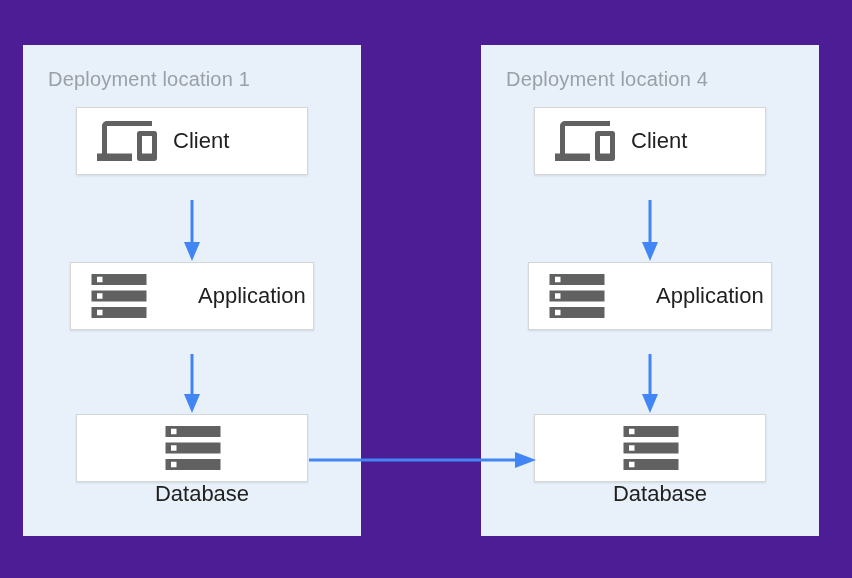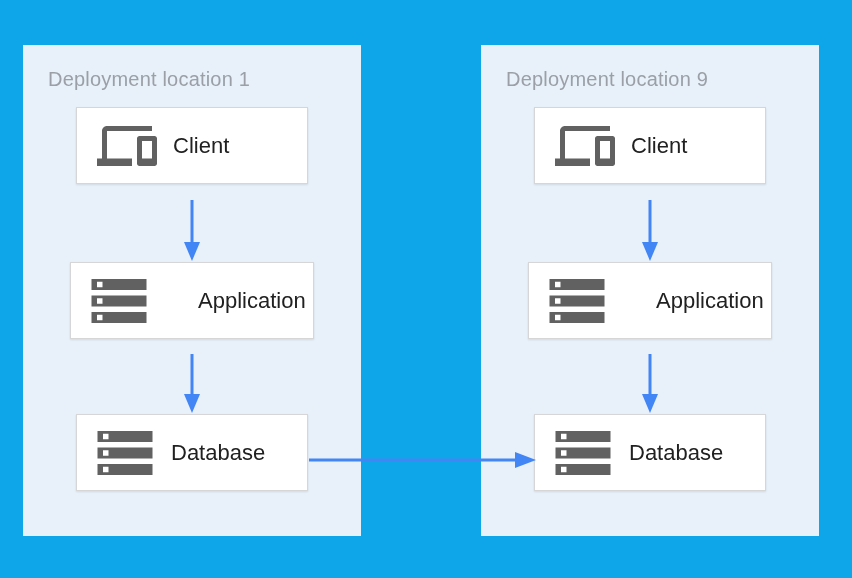--- a/index.html
+++ b/index.html
@@ -5,21 +5,21 @@
   html, body {
     margin: 0;
     padding: 0;
     background: #ffffff;
     font-family: "Liberation Sans", "DejaVu Sans", sans-serif;
   }
   .canvas {
     position: relative;
     width: 852px;
     height: 578px;
-    background: #0ea5e9;
+    background: #4c1d95;
     overflow: hidden;
   }
   .panel {
     position: absolute;
     top: 45px;
     width: 338px;
     height: 491px;
     background: #e8f0fa;
   }
   .panel-1 { left: 23px; }
@@ -31,32 +31,32 @@
     font-size: 20px;
     line-height: 24px;
     color: #9aa0a6;
     letter-spacing: 0.2px;
     white-space: nowrap;
   }
   .node {
     position: absolute;
     left: 50%;
     transform: translateX(-50%);
-    height: 77px;
+    height: 68px;
     background: #ffffff;
     border: 1px solid #d6d6d6;
     box-shadow: 0 1px 2px rgba(0,0,0,0.10);
     box-sizing: border-box;
     display: flex;
     align-items: center;
     padding-left: 20px;
   }
   .node-client      { top: 62px;  width: 232px; }
   .node-application { top: 217px; width: 244px; gap: 33px; }
-  .node-database    { top: 369px; width: 232px; }
+  .node-database    { top: 369px; width: 232px; flex-direction: column; }
   .node .icon { flex: 0 0 auto; display: block; }
   .icon-devices { margin-right: 16px; }
   .icon-servers { margin-left: -5px; margin-right: 13px; }
   .node-label {
     font-size: 22px;
     color: #212121;
     white-space: nowrap;
   }
   .arrow-layer {
     position: absolute;
@@ -90,21 +90,21 @@
 
     <div class="node node-database">
       <svg class="icon icon-servers" width="66" height="66" viewBox="0 0 24 24" aria-hidden="true">
         <path fill="#616161" d="M2 20h20v-4H2v4zm2-3h2v2H4v-2zM2 4v4h20V4H2zm4 3H4V5h2v2zm-4 7h20v-4H2v4zm2-3h2v2H4v-2z"></path>
       </svg>
       <span class="node-label">Database</span>
     </div>
   </section>
 
   <section class="panel panel-2">
-    <div class="panel-title">Deployment location 9</div>
+    <div class="panel-title">Deployment location 4</div>
 
     <div class="node node-client">
       <svg class="icon icon-devices" width="60" height="60" viewBox="0 0 24 24" aria-hidden="true">
         <path fill="#616161" d="M4 6h18V4H4c-1.1 0-2 .9-2 2v11H0v3h14v-3H4V6zm19 2h-6c-.55 0-1 .45-1 1v10c0 .55.45 1 1 1h6c.55 0 1-.45 1-1V9c0-.55-.45-1-1-1zm-1 9h-4v-7h4v7z"></path>
       </svg>
       <span class="node-label">Client</span>
     </div>
 
     <div class="node node-application">
       <svg class="icon icon-servers" width="66" height="66" viewBox="0 0 24 24" aria-hidden="true">

